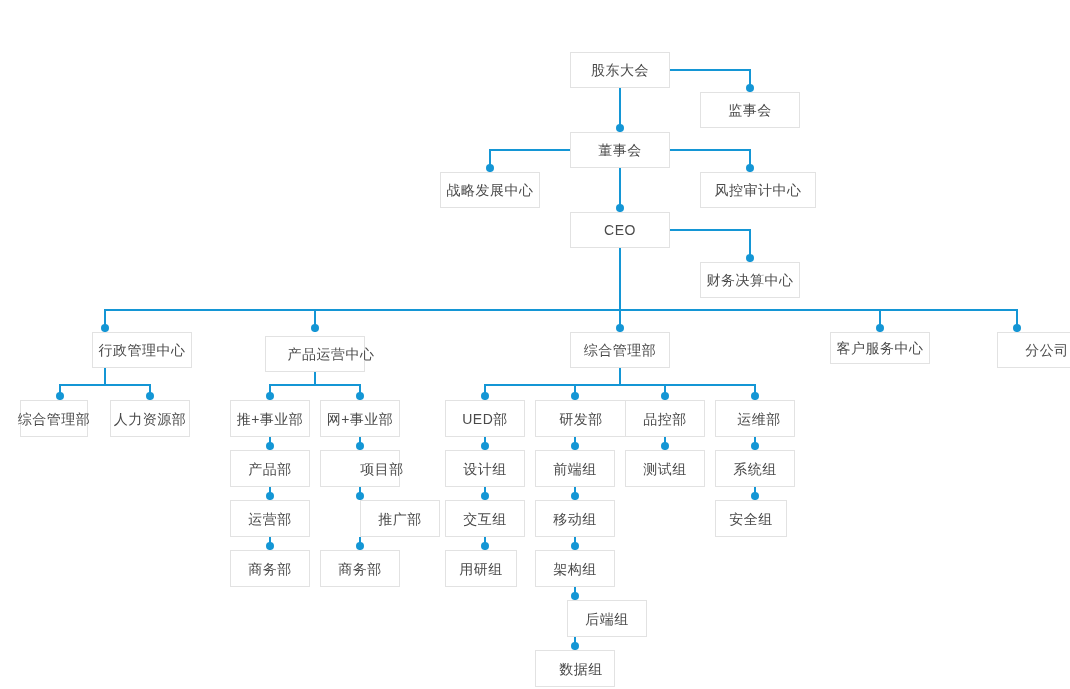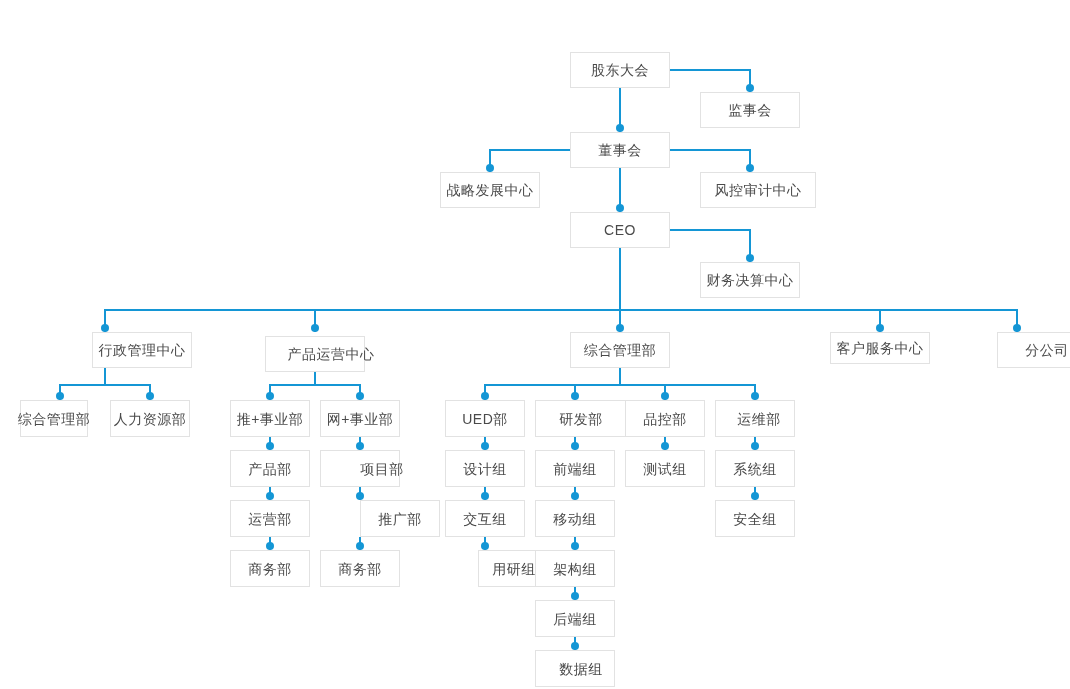--- a/index.html
+++ b/index.html
@@ -110,20 +110,20 @@
     <div class="node" style="left: 230px; top: 450px; width: 80px; height: 37px;">产品部</div>
     <div class="node" style="left: 320px; top: 450px; width: 80px; height: 37px; padding-left: 44px;">项目部</div>
     <div class="node" style="left: 445px; top: 450px; width: 80px; height: 37px;">设计组</div>
     <div class="node" style="left: 535px; top: 450px; width: 80px; height: 37px;">前端组</div>
     <div class="node" style="left: 625px; top: 450px; width: 80px; height: 37px;">测试组</div>
     <div class="node" style="left: 715px; top: 450px; width: 80px; height: 37px;">系统组</div>
     <div class="node" style="left: 230px; top: 500px; width: 80px; height: 37px;">运营部</div>
     <div class="node" style="left: 320px; top: 500px; width: 80px; height: 37px; margin-left: 40px;">推广部</div>
     <div class="node" style="left: 445px; top: 500px; width: 80px; height: 37px;">交互组</div>
     <div class="node" style="left: 535px; top: 500px; width: 80px; height: 37px;">移动组</div>
-    <div class="node" style="left: 715px; top: 500px; width: 80px; height: 37px;">安全组</div>
+    <div class="node" style="left: 715px; top: 500px; width: 72px; height: 37px;">安全组</div>
     <div class="node" style="left: 230px; top: 550px; width: 80px; height: 37px;">商务部</div>
     <div class="node" style="left: 320px; top: 550px; width: 80px; height: 37px;">商务部</div>
-    <div class="node" style="left: 445px; top: 550px; width: 72px; height: 37px; margin-left: 33px;">用研组</div>
+    <div class="node" style="left: 445px; top: 550px; width: 72px; height: 37px;">用研组</div>
     <div class="node" style="left: 535px; top: 550px; width: 80px; height: 37px;">架构组</div>
-    <div class="node" style="left: 535px; top: 600px; width: 80px; height: 37px;">后端组</div>
+    <div class="node" style="left: 567px; top: 600px; width: 80px; height: 37px;">后端组</div>
     <div class="node" style="left: 535px; top: 650px; width: 80px; height: 37px; padding-left: 12px;">数据组</div>
   </div>
 
 </body></html>

